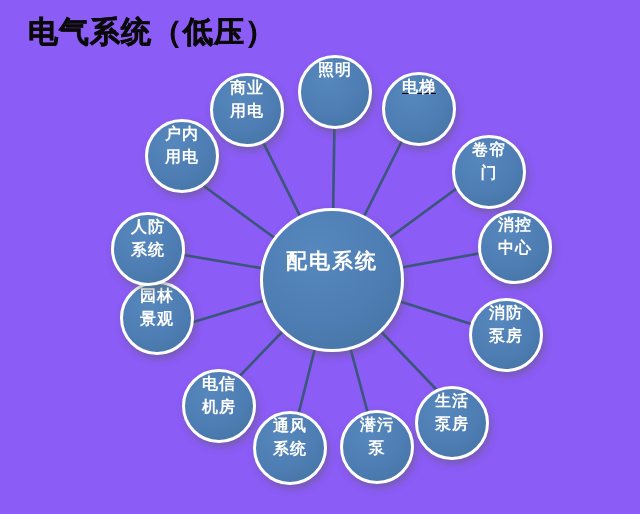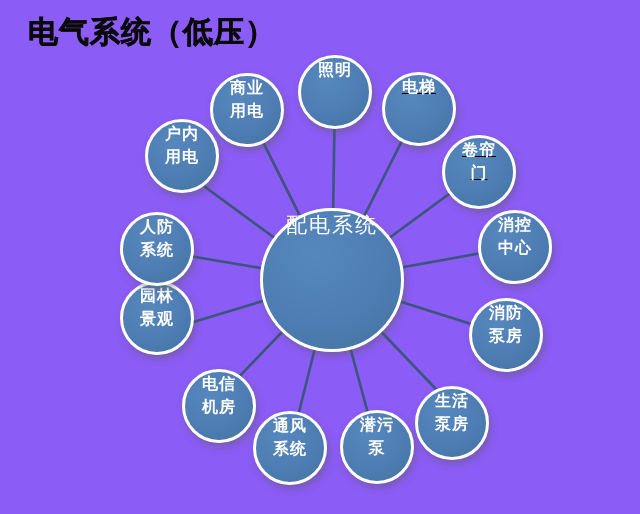--- a/index.html
+++ b/index.html
@@ -57,24 +57,25 @@
   .node-label {
     color: #ffffff;
     font-weight: bold;
     font-size: 16px;
     line-height: 23px;
     letter-spacing: 1px;
     white-space: pre-line;
   }
   .center-label {
     color: #ffffff;
-    font-weight: normal;
+    font-weight: bold;
     font-size: 21px;
     letter-spacing: 2px;
     white-space: nowrap;
+    margin-top: 36px;
   }
 </style>
 </head>
 <body>
 
 <div class="stage">
   <h1 class="title">电气系统（低压）</h1>
 
   <svg id="connector-layer" width="640" height="514">
       <line x1="332" y1="280" x2="335" y2="92" stroke="#3a567a" stroke-width="2.6"></line>
@@ -92,21 +93,21 @@
       <line x1="332" y1="280" x2="247" y2="110" stroke="#3a567a" stroke-width="2.6"></line>
     </svg>
 
   <div id="node-layer">
       <div class="node" style="left: 298px; top: 55px;">
         <span class="node-label">照明</span>
       </div>
       <div class="node" style="left: 382px; top: 72px; text-decoration: underline;">
         <span class="node-label">电梯</span>
       </div>
-      <div class="node" style="left: 442px; top: 135px; text-decoration: underline;">
+      <div class="node" style="left: 452px; top: 135px;">
         <span class="node-label">卷帘
 门</span>
       </div>
       <div class="node" style="left: 478px; top: 210px;">
         <span class="node-label">消控
 中心</span>
       </div>
       <div class="node" style="left: 469px; top: 298px; font-family: Liberation Serif, serif;">
         <span class="node-label">消防
 泵房</span>
@@ -124,21 +125,21 @@
 系统</span>
       </div>
       <div class="node" style="left: 182px; top: 369px;">
         <span class="node-label">电信
 机房</span>
       </div>
       <div class="node" style="left: 120px; top: 281px;">
         <span class="node-label">园林
 景观</span>
       </div>
-      <div class="node" style="left: 120px; top: 212px;">
+      <div class="node" style="left: 111px; top: 212px;">
         <span class="node-label">人防
 系统</span>
       </div>
       <div class="node" style="left: 145px; top: 119px;">
         <span class="node-label">户内
 用电</span>
       </div>
       <div class="node" style="left: 210px; top: 73px;">
         <span class="node-label">商业
 用电</span>

